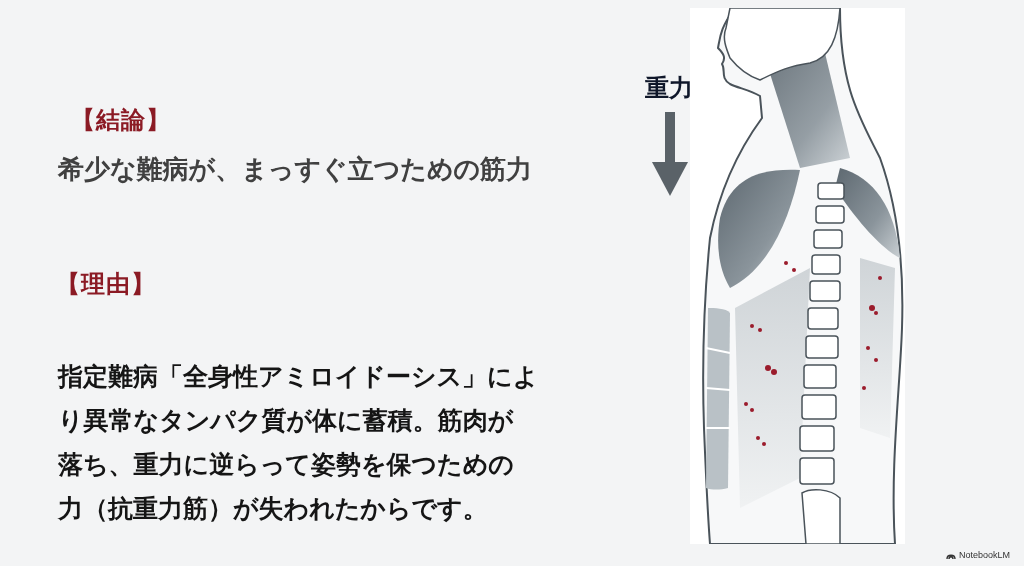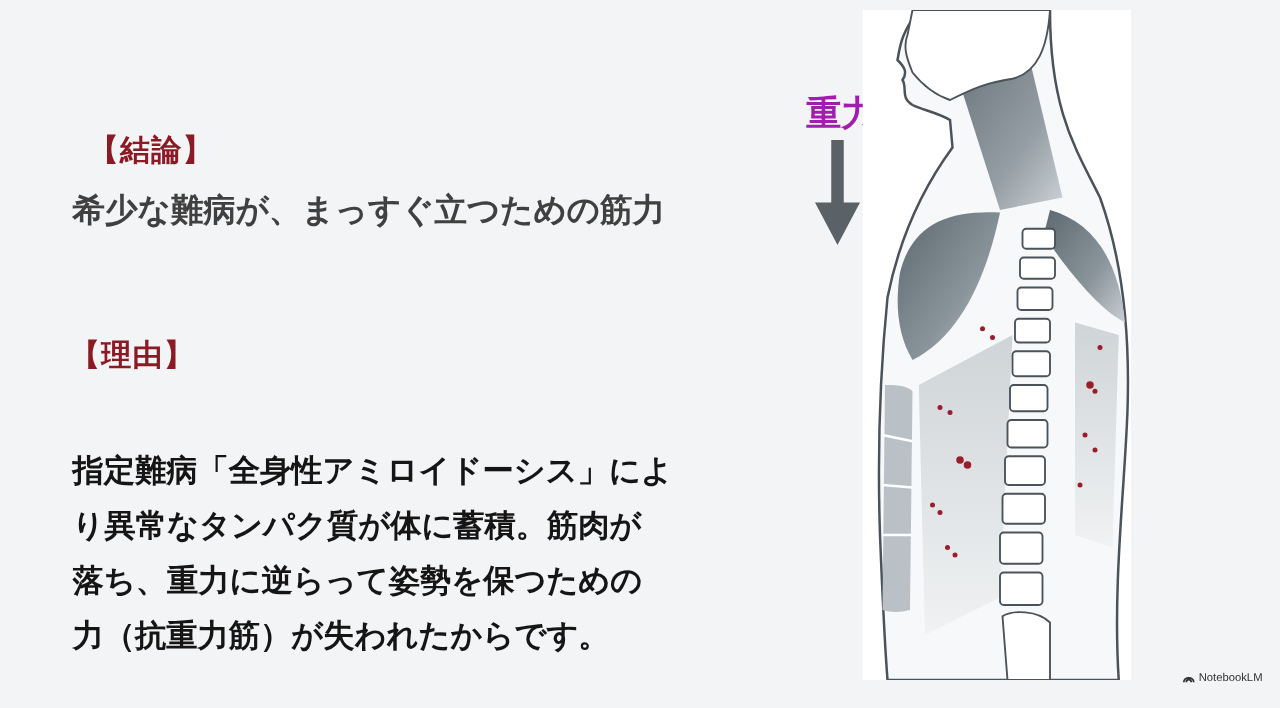--- a/index.html
+++ b/index.html
@@ -35,28 +35,28 @@
     font-weight: bold;
     font-size: 25px;
     line-height: 44px;
     color: #151515;
     margin-top: 47px;
   }
   .gravity-label {
     position: absolute;
     left: 645px; top: 72px;
     font-weight: bold;
-    font-size: 28px;
-    color: #a21caf;
+    font-size: 24px;
+    color: #0f172a;
   }
   .gravity-arrow { position: absolute; left: 650px; top: 112px; }
   .figure { position: absolute; left: 690px; top: 8px; width: 215px; height: 536px; }
   .branding {
     position: absolute;
-    right: 14px; bottom: 19px;
+    right: 14px; bottom: 6px;
     font-size: 9px;
     color: #333;
     display: flex; align-items: center; gap: 3px;
     font-family: "Liberation Sans", sans-serif;
   }
 </style>
 </head>
 <body>
 
 <div class="slide">

